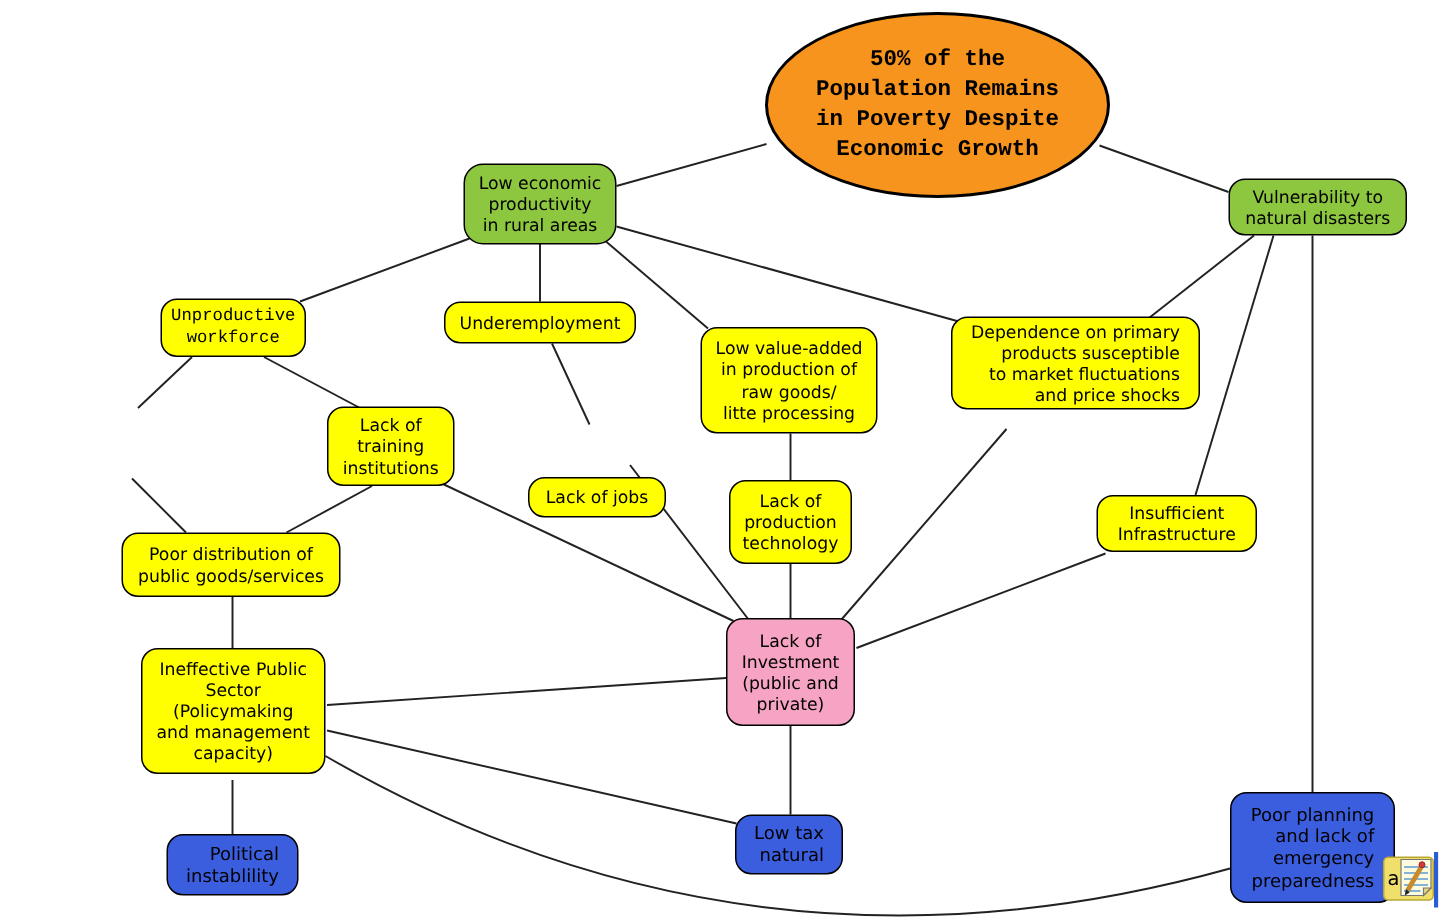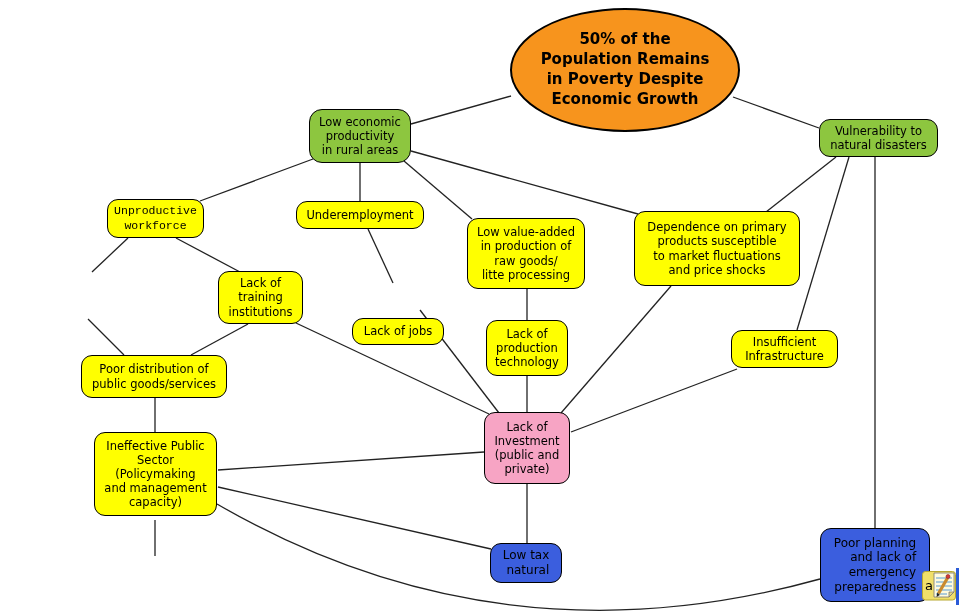--- a/index.html
+++ b/index.html
@@ -10,21 +10,21 @@
   .edges{position:absolute;left:0;top:0;width:959px;height:614px;}
   .edges line,.edges path{stroke:var(--connector,#222);stroke-width:1.3;fill:none;}
   .node{
     position:absolute;display:flex;align-items:center;justify-content:center;
     text-align:center;white-space:pre-line;box-sizing:border-box;
     border:1.8px solid #000;border-radius:11px;
     font-size:11.5px;line-height:1.22;color:#000;padding:1px 3px;
   }
   .root{
     background:var(--root-fill,#F7941D);border-radius:50%;border-width:2.2px;
-    font-weight:bold;font-size:15px;line-height:1.32;
+    font-weight:bold;font-size:15px;line-height:1.32;font-family:Liberation Mono, monospace;
   }
   .green{background:var(--cause-fill,#8DC63F);}
   .yellow{background:var(--factor-fill,#FFFF00);}
   .pink{background:var(--bottleneck-fill,#F7A4C4);}
   .blue{background:var(--outcome-fill,#3B5EDE);font-weight:normal;font-size:12px;text-align:right;}
   .anno{position:absolute;left:922px;top:570px;width:34px;height:31px;}
   .edge-strip{position:absolute;right:0;top:568px;width:3px;height:37px;background:#2B5BD7;}
 </style>
 </head>
 <body>
@@ -71,21 +71,21 @@
   <div class="node green" style="left:819px;top:119px;width:119px;height:38px;">Vulnerability to
 natural disasters</div>
 
   <div class="node yellow" style="left:107px;top:199px;width:97px;height:39px;font-family:Liberation Mono, monospace;">Unproductive
 workforce</div>
   <div class="node yellow" style="left:296px;top:201px;width:128px;height:28px;">Underemployment</div>
   <div class="node yellow" style="left:467px;top:218px;width:118px;height:71px;">Low value-added
 in production of
 raw goods/
 litte processing</div>
-  <div class="node yellow" style="left:634px;top:211px;width:166px;height:75px;">Dependence on primary
+  <div class="node yellow" style="left:634px;top:211px;width:166px;height:62px;text-align:right;">Dependence on primary
 products susceptible
 to market fluctuations
 and price shocks</div>
   <div class="node yellow" style="left:218px;top:271px;width:85px;height:53px;">Lack of
 training
 institutions</div>
   <div class="node yellow" style="left:352px;top:282px;width:92px;height:27px;margin-top:36px;">Lack of jobs</div>
   <div class="node yellow" style="left:486px;top:320px;width:82px;height:56px;">Lack of
 production
 technology</div>
@@ -97,20 +97,22 @@
 Sector
 (Policymaking
 and management
 capacity)</div>
 
   <div class="node pink" style="left:484px;top:412px;width:86px;height:72px;">Lack of
 Investment
 (public and
 private)</div>
 
+  <div class="node blue" style="left:111px;top:556px;width:88px;height:41px;">Political
+instablility</div>
   <div class="node blue" style="left:490px;top:543px;width:72px;height:40px;">Low tax
 natural</div>
   <div class="node blue" style="left:820px;top:528px;width:110px;height:74px;">Poor planning
 and lack of
 emergency
 preparedness</div>
 
   <svg class="anno" viewBox="0 0 34 31" xmlns="http://www.w3.org/2000/svg">
     <rect x="0.5" y="1.5" width="33" height="28.5" rx="3" fill="#F0DF6A" stroke="#B8A830" stroke-width="1"></rect>
     <text x="3" y="20" font-size="13" fill="#000" font-family="DejaVu Sans, sans-serif">a</text>

